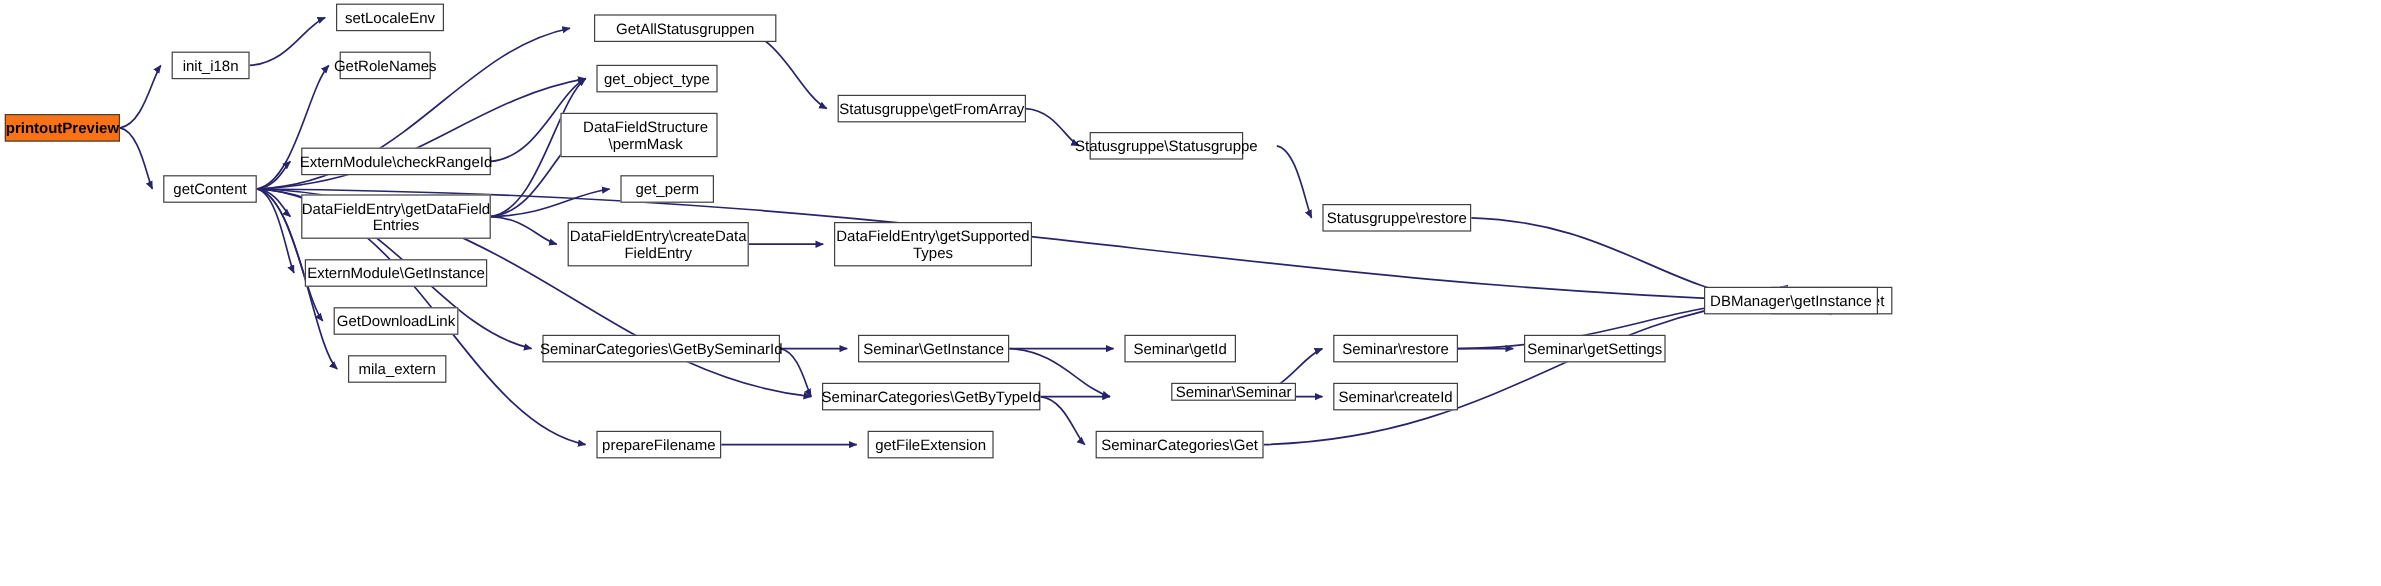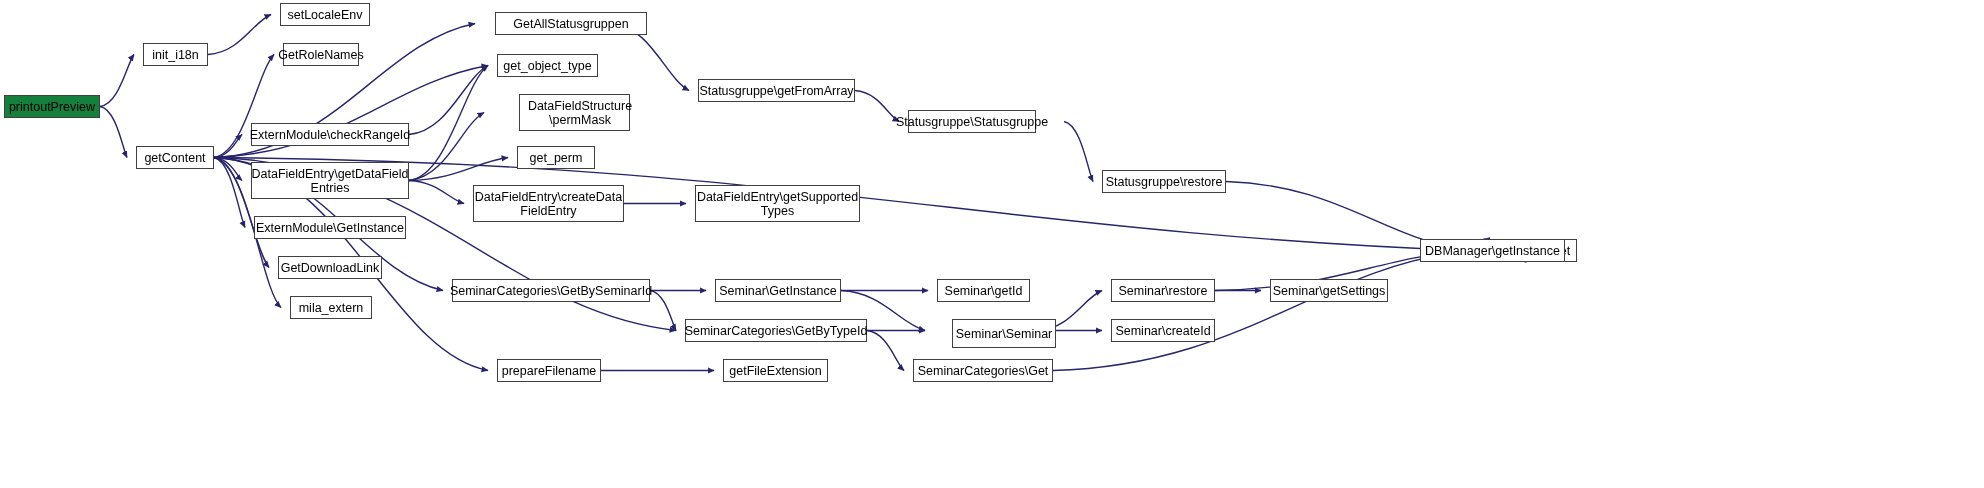--- a/index.html
+++ b/index.html
@@ -41,22 +41,23 @@
     align-items: center;
     justify-content: center;
     text-align: center;
     font-size: 12.5px;
     line-height: 14px;
     white-space: pre-line;
     letter-spacing: 0px;
     cursor: pointer;
   }
   .node.root {
-    background: #15803d;
+    background: #f97316;
     border-color: #404040;
+    font-weight: bold;
   }
 </style>
 </head>
 <body>
 
 <div id="canvas-wrap">
   <svg id="edge-layer" viewBox="0 0 1984 488" preserveAspectRatio="none">
       <defs>
         <marker id="arrow" viewBox="0 0 10 10" refX="9.2" refY="5" markerWidth="7" markerHeight="7" orient="auto-start-reverse" markerUnits="userSpaceOnUse">
           <path d="M 0 0.6 L 10 5 L 0 9.4 z" fill="#27246b"></path>
@@ -108,37 +109,37 @@
       <div class="node" style="left: 136px; top: 146px; width: 78px; height: 23px;">getContent</div>
       <div class="node" style="left: 283px; top: 43px; width: 76px; height: 23px;">GetRoleNames</div>
       <div class="node" style="left: 251px; top: 123px; width: 158px; height: 23px;">ExternModule\checkRangeId</div>
       <div class="node" style="left: 251px; top: 162px; width: 158px; height: 37px;">DataFieldEntry\getDataField
 Entries</div>
       <div class="node" style="left: 254px; top: 216px; width: 152px; height: 23px;">ExternModule\GetInstance</div>
       <div class="node" style="left: 278px; top: 256px; width: 104px; height: 23px;">GetDownloadLink</div>
       <div class="node" style="left: 290px; top: 296px; width: 82px; height: 23px;">mila_extern</div>
       <div class="node" style="left: 495px; top: 12px; width: 152px; height: 23px;">GetAllStatusgruppen</div>
       <div class="node" style="left: 497px; top: 54px; width: 101px; height: 23px;">get_object_type</div>
-      <div class="node" style="left: 519px; top: 94px; width: 111px; height: 37px; padding-left: 11px;">DataFieldStructure
+      <div class="node" style="left: 467px; top: 94px; width: 131px; height: 37px; padding-left: 11px;">DataFieldStructure
 \permMask</div>
       <div class="node" style="left: 517px; top: 146px; width: 78px; height: 23px;">get_perm</div>
       <div class="node" style="left: 473px; top: 185px; width: 151px; height: 37px;">DataFieldEntry\createData
 FieldEntry</div>
       <div class="node" style="left: 695px; top: 185px; width: 165px; height: 37px;">DataFieldEntry\getSupported
 Types</div>
       <div class="node" style="left: 698px; top: 79px; width: 157px; height: 23px;">Statusgruppe\getFromArray</div>
       <div class="node" style="left: 908px; top: 110px; width: 128px; height: 23px;">Statusgruppe\Statusgruppe</div>
       <div class="node" style="left: 1102px; top: 170px; width: 124px; height: 23px;">Statusgruppe\restore</div>
       <div class="node" style="left: 1476px; top: 239px; width: 101px; height: 23px;">DBManager\get</div>
       <div class="node" style="left: 1420px; top: 239px; width: 145px; height: 23px;">DBManager\getInstance</div>
       <div class="node" style="left: 452px; top: 279px; width: 198px; height: 23px;">SeminarCategories\GetBySeminarId</div>
       <div class="node" style="left: 715px; top: 279px; width: 126px; height: 23px;">Seminar\GetInstance</div>
       <div class="node" style="left: 937px; top: 279px; width: 93px; height: 23px;">Seminar\getId</div>
       <div class="node" style="left: 1111px; top: 279px; width: 104px; height: 23px;">Seminar\restore</div>
       <div class="node" style="left: 1270px; top: 279px; width: 118px; height: 23px;">Seminar\getSettings</div>
       <div class="node" style="left: 685px; top: 319px; width: 182px; height: 23px;">SeminarCategories\GetByTypeId</div>
-      <div class="node" style="left: 952px; top: 319px; width: 104px; height: 29px;">Seminar\Seminar</div>
+      <div class="node" style="left: 976px; top: 319px; width: 104px; height: 15px;">Seminar\Seminar</div>
       <div class="node" style="left: 1111px; top: 319px; width: 104px; height: 23px;">Seminar\createId</div>
       <div class="node" style="left: 497px; top: 359px; width: 104px; height: 23px;">prepareFilename</div>
       <div class="node" style="left: 723px; top: 359px; width: 105px; height: 23px;">getFileExtension</div>
       <div class="node" style="left: 913px; top: 359px; width: 140px; height: 23px;">SeminarCategories\Get</div>
     </div>
 </div>
 
 </body></html>

